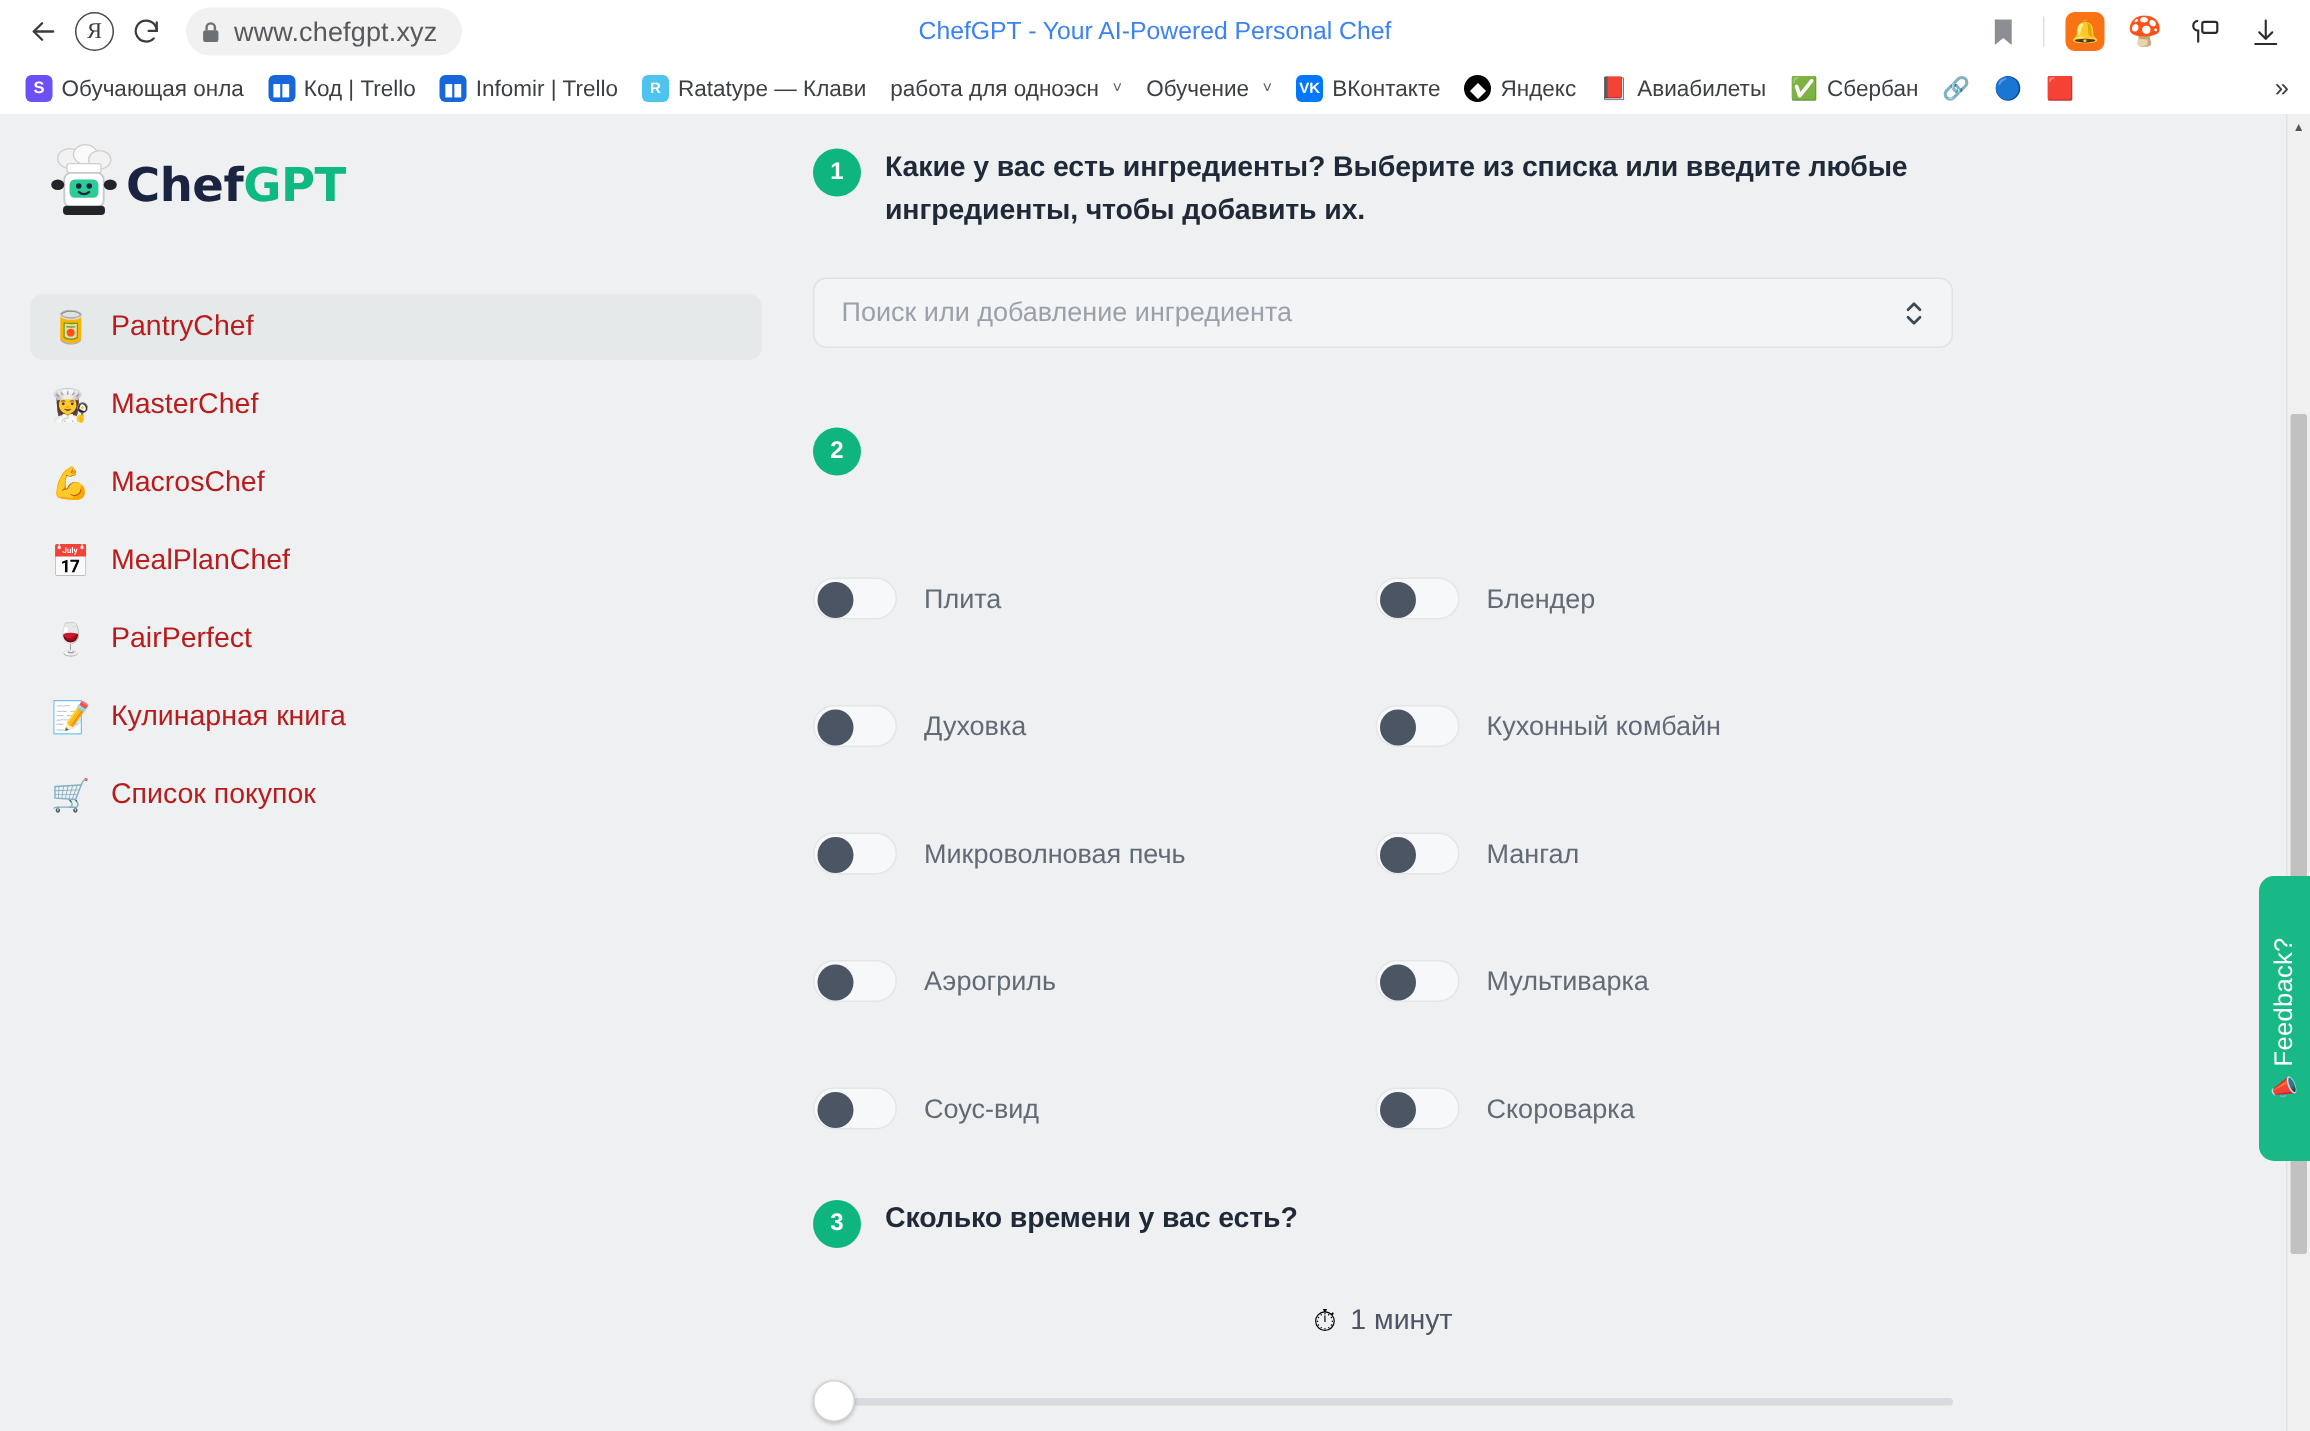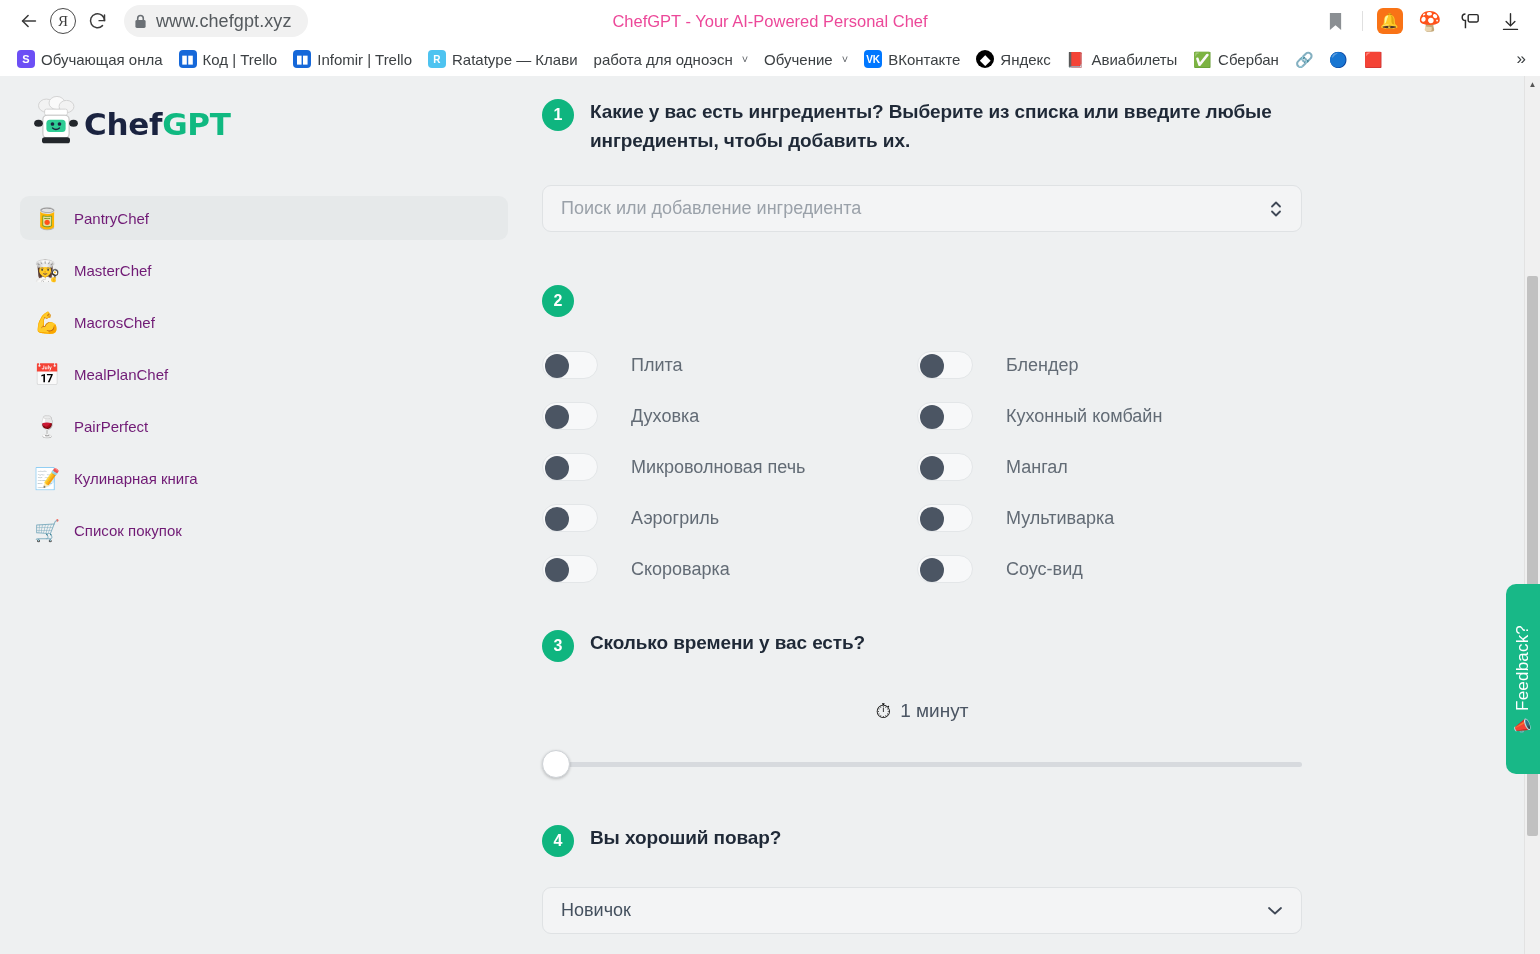--- a/index.html
+++ b/index.html
@@ -49,21 +49,21 @@
     font-size: 18px;
     color: #555a5e;
     letter-spacing: 0.1px;
     white-space: nowrap;
   }
   .page-title-chrome {
     position: absolute;
     left: 0; right: 0;
     text-align: center;
     font-size: 16.5px;
-    color: #ec4899;
+    color: #3b82f6;
     pointer-events: none;
   }
   .toolbar-right {
     margin-left: auto;
     display: flex; align-items: center; gap: 4px;
     position: relative; z-index: 2;
   }
   .tb-icon {
     width: 36px; height: 36px;
     display: flex; align-items: center; justify-content: center;
@@ -165,21 +165,21 @@
   .nav-item {
     display: flex; align-items: center;
     gap: 16px;
     height: 44px;
     margin: 4px 22px 4px 20px;
     padding: 0 14px;
     border-radius: 9px;
   }
   .nav-item.active { background: #e6e9ea; }
   .nav-emoji { font-size: 21px; width: 24px; text-align: center; flex: 0 0 auto; line-height: 1; }
-  .nav-label { font-size: 15px; color: #701a75; }
+  .nav-label { font-size: 19px; color: #b91c1c; }
 
   .collapse-row {
     margin-top: auto;
     display: flex; align-items: center;
     gap: 14px;
     padding: 0 0 32px 32px;
   }
   .collapse-icon {
     width: 26px; height: 26px;
     border: 1.6px solid #8a9199;
@@ -240,21 +240,21 @@
   .field-value { font-size: 18px; color: #44505e; flex: 1 1 auto; }
   .stepper-icon { color: #3f4856; display: flex; flex-direction: column; line-height: 0.62; font-size: 15px; }
   .chevron-icon { color: #3f4856; font-size: 15px; }
 
   .equip-grid {
     margin-top: 34px;
     display: grid;
     grid-template-columns: 375px 1fr;
     row-gap: 23px;
   }
-  .equip-cell { display: flex; align-items: center; gap: 33px; }
+  .equip-cell { display: flex; align-items: center; gap: 18px; margin-top: 34px; }
   .switch {
     width: 56px; height: 28px;
     border-radius: 14px;
     background: #f7f8f9;
     border: 1px solid #e3e6e8;
     position: relative;
     flex: 0 0 auto;
   }
   .switch .knob {
     position: absolute;
@@ -576,27 +576,27 @@
           <div class="equip-cell">
             <span class="switch">
                 <span class="knob"></span>
               </span>
             <span class="equip-label">Мультиварка</span>
           </div>
           <div class="equip-cell">
             <span class="switch">
                 <span class="knob"></span>
               </span>
+            <span class="equip-label">Соус-вид</span>
+          </div>
+          <div class="equip-cell">
+            <span class="switch">
+                <span class="knob"></span>
+              </span>
             <span class="equip-label">Скороварка</span>
-          </div>
-          <div class="equip-cell">
-            <span class="switch">
-                <span class="knob"></span>
-              </span>
-            <span class="equip-label">Соус-вид</span>
           </div>
         </div>
       </section>
 
       <section class="mt-44">
         <div class="step">
           <span class="badge">3</span>
           <span class="step-title">Сколько времени у вас есть?</span>
         </div>
         <div class="time-display">

